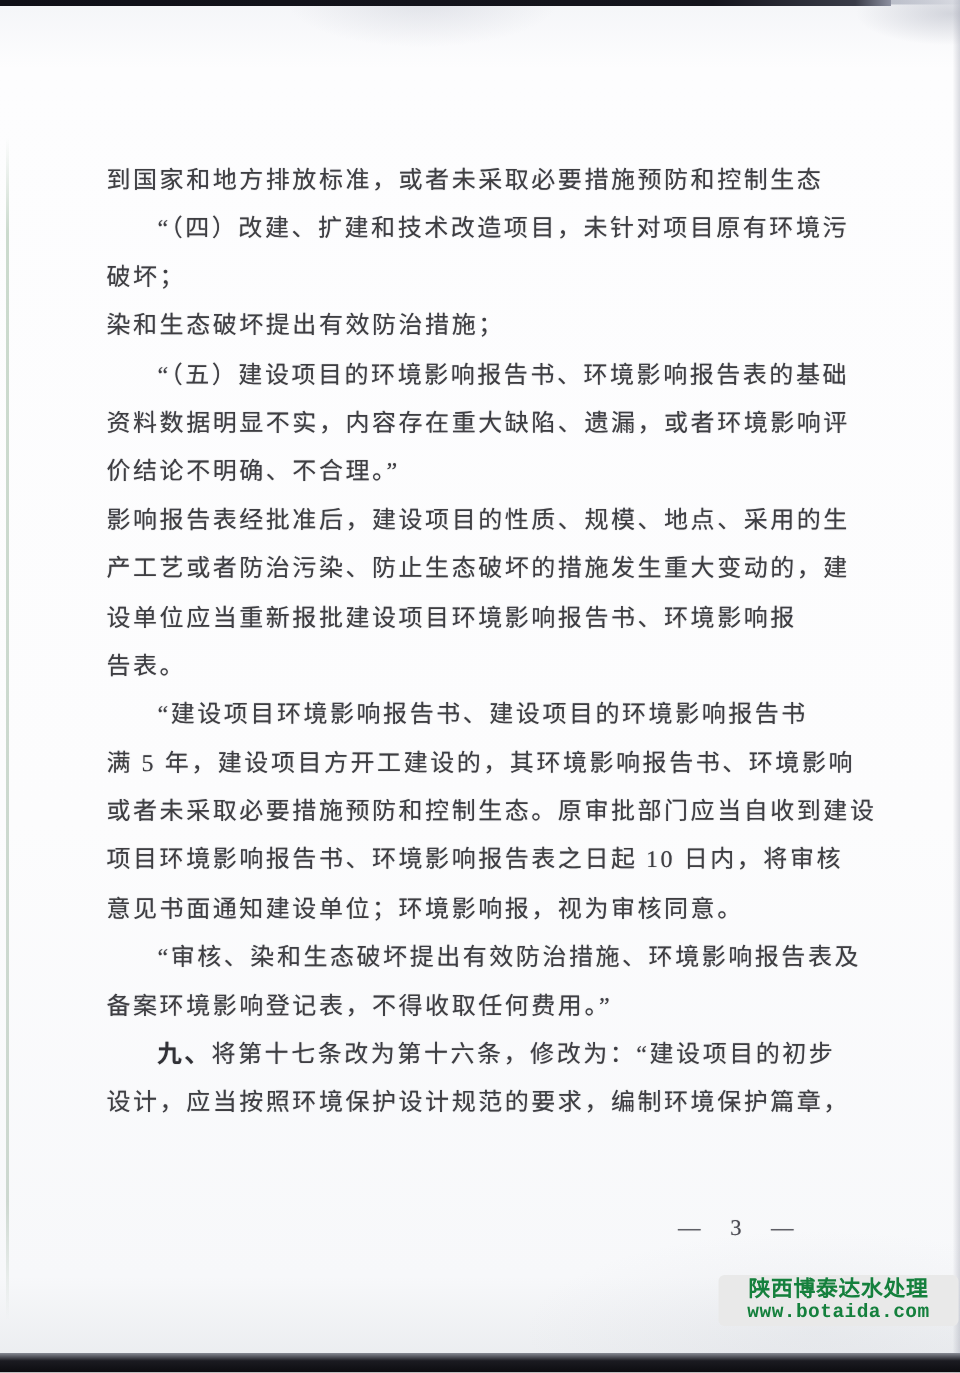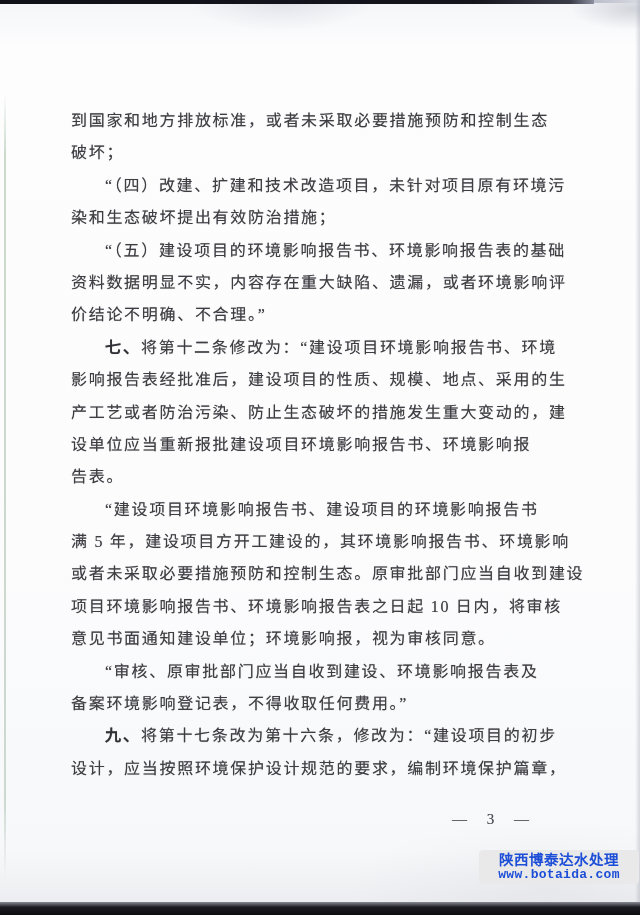--- a/index.html
+++ b/index.html
@@ -75,43 +75,42 @@
 <body>
 
 <div class="scan">
   <div class="edge-top"></div>
   <div class="edge-top-right"></div>
   <div class="left-line"></div>
   <div class="right-shade"></div>
 
   <div class="doc-body" style="color: rgb(62, 62, 66);">
       <div class="line">到国家和地方排放标准，或者未采取必要措施预防和控制生态</div>
+      <div class="line indent">“（四）改建、扩建和技术改造项目，未针对项目原有环境污</div>
       <div class="line">破坏；</div>
-      <div class="line indent">“（四）改建、扩建和技术改造项目，未针对项目原有环境污</div>
       <div class="line">染和生态破坏提出有效防治措施；</div>
       <div class="line indent">“（五）建设项目的环境影响报告书、环境影响报告表的基础</div>
       <div class="line">资料数据明显不实，内容存在重大缺陷、遗漏，或者环境影响评</div>
       <div class="line">价结论不明确、不合理。”</div>
-      <div class="line indent"><b class="sec">七、</b>将第十二条修改为：“建设项目环境影响报告书、环境</div>
       <div class="line">影响报告表经批准后，建设项目的性质、规模、地点、采用的生</div>
       <div class="line">产工艺或者防治污染、防止生态破坏的措施发生重大变动的，建</div>
       <div class="line">设单位应当重新报批建设项目环境影响报告书、环境影响报</div>
       <div class="line">告表。</div>
       <div class="line indent">“建设项目环境影响报告书、建设项目的环境影响报告书</div>
       <div class="line">满 5 年，建设项目方开工建设的，其环境影响报告书、环境影响</div>
       <div class="line">或者未采取必要措施预防和控制生态。原审批部门应当自收到建设</div>
       <div class="line">项目环境影响报告书、环境影响报告表之日起 10 日内，将审核</div>
       <div class="line">意见书面通知建设单位；环境影响报，视为审核同意。</div>
-      <div class="line indent">“审核、原审批部门应当自收到建设、环境影响报告表及</div>
+      <div class="line indent">“审核、染和生态破坏提出有效防治措施、环境影响报告表及</div>
       <div class="line">备案环境影响登记表，不得收取任何费用。”</div>
       <div class="line indent"><b class="sec">九、</b>将第十七条改为第十六条，修改为：“建设项目的初步</div>
       <div class="line">设计，应当按照环境保护设计规范的要求，编制环境保护篇章，</div>
     </div>
 
   <div class="page-num">— 3 —</div>
 
-  <div class="watermark" style="background: rgb(233, 233, 233); color: #1d4ed8;">
+  <div class="watermark" style="background: rgb(233, 233, 233); color: #15803d;">
     <div class="wm1">陕西博泰达水处理</div>
     <div class="wm2">www.botaida.com</div>
   </div>
 
   <div class="edge-bottom"></div>
 </div>
 
 </body></html>

